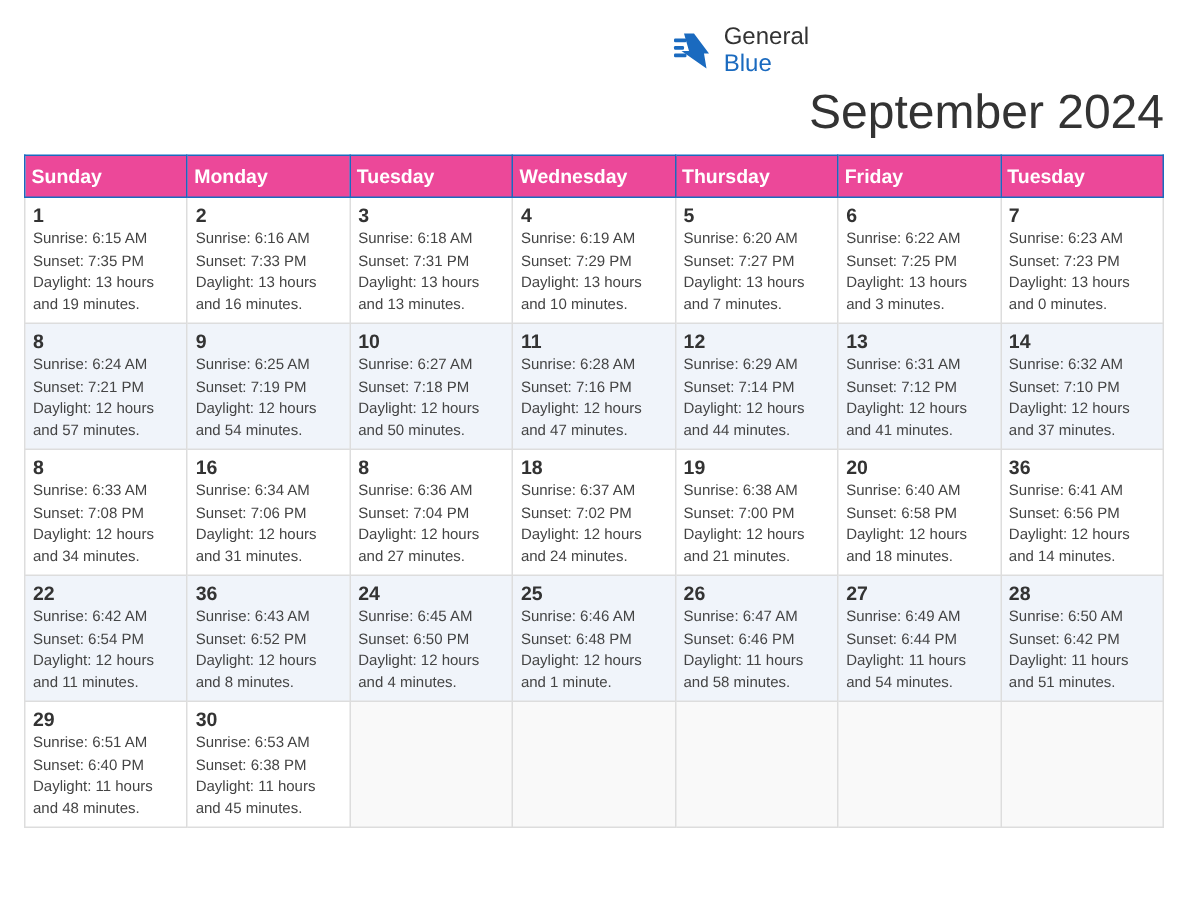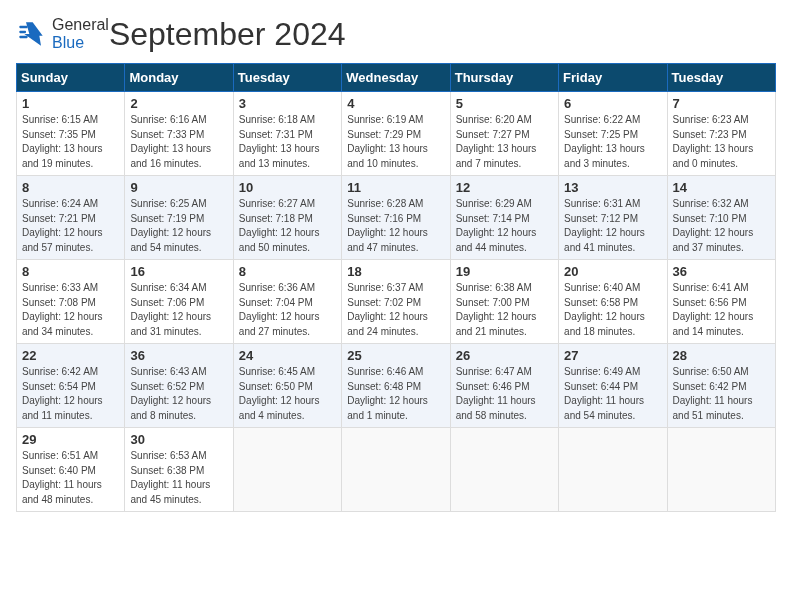--- a/index.html
+++ b/index.html
@@ -5,54 +5,55 @@
     * { box-sizing: border-box; margin: 0; padding: 0; }
     body {
       font-family: Arial, sans-serif;
       background: #fff;
       width: 792px;
       min-height: 612px;
       padding: 16px;
     }
     .header {
       display: flex;
-      justify-content: flex-start;
+      justify-content: flex-end;
       align-items: flex-start;
       margin-bottom: 10px;
     }
     .logo {
       display: flex;
       align-items: center;
       gap: 6px;
     }
     .logo-general { color: #333; }
     .logo-blue { color: #1a6abf; }
     .logo-icon {
       width: 30px;
       height: 30px;
     }
     .title-block {
       text-align: right;
+      margin-top: 40px;
     }
     .month-title {
       font-size: 32px;
       font-weight: normal;
       color: #333;
     }
     .subtitle {
       font-size: 15px;
       color: #555;
     }
     table {
       width: 100%;
       border-collapse: collapse;
       table-layout: fixed;
     }
     thead th {
-      background: #0c4a6e;
+      background: #ec4899;
       color: #fff;
       font-size: 13px;
       font-weight: bold;
       padding: 6px 4px;
       text-align: left;
       border: 1px solid #1a6abf;
     }
     td {
       vertical-align: top;
       border: 1px solid #ddd;

